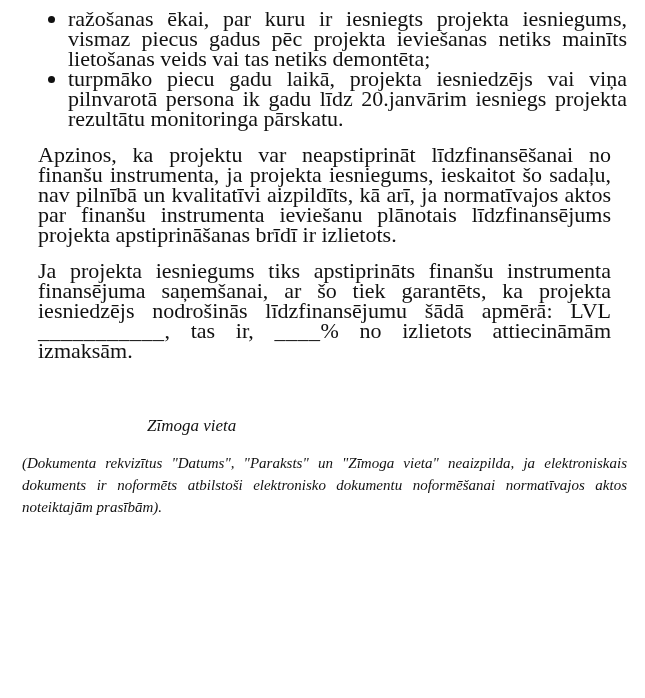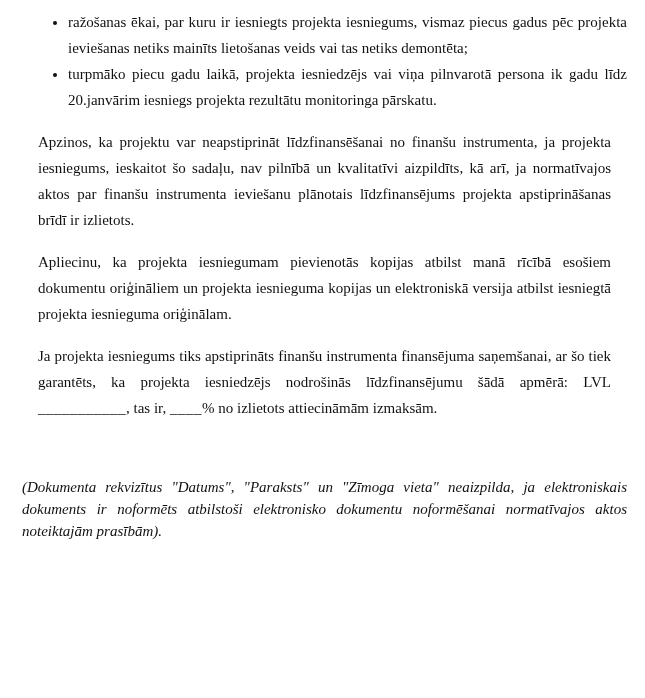--- a/index.html
+++ b/index.html
@@ -14,22 +14,22 @@
     font-family: "Liberation Serif", "DejaVu Serif", serif;
     color: #111111;
   }
   .page {
     box-sizing: border-box;
     width: 645px;
     height: 698px;
     padding: 9px 18px 0 22px;
   }
   .body-text {
-    font-size: 15px;
-    line-height: 26px;
+    font-size: 22px;
+    line-height: 20px;
     text-align: justify;
   }
   ul.bullet-list {
     margin: 0;
     padding: 0 0 0 46px;
     list-style: disc outside;
   }
   ul.bullet-list li {
     text-align: justify;
   }
@@ -71,22 +71,22 @@
 <div class="page">
 
   <ul class="bullet-list body-text">
     <li>ražošanas ēkai, par kuru ir iesniegts projekta iesniegums, vismaz piecus gadus pēc projekta ieviešanas netiks mainīts lietošanas veids vai tas netiks demontēta;</li>
     <li>turpmāko piecu gadu laikā, projekta iesniedzējs vai viņa pilnvarotā persona ik gadu līdz 20.janvārim iesniegs projekta rezultātu monitoringa pārskatu.</li>
   </ul>
 
   <p class="para para-first body-text">Apzinos, ka projektu var neapstiprināt līdzfinansēšanai no finanšu instrumenta, ja projekta iesniegums, ieskaitot šo sadaļu, nav pilnībā un kvalitatīvi aizpildīts, kā arī, ja normatīvajos aktos par finanšu instrumenta ieviešanu plānotais līdzfinansējums projekta apstiprināšanas brīdī ir izlietots.</p>
 
 
-  <p class="para body-text">Apliecinu, ka projekta iesniegumam pievienotās kopijas atbilst manā rīcībā esošiem dokumentu oriģināliem un projekta iesnieguma kopijas un elektroniskā versija atbilst iesniegtā projekta iesnieguma oriģinālam.</p>
 
   <p class="para para-guarantee body-text"><span>Ja projekta iesniegums tiks apstiprināts finanšu instrumenta finansējuma saņemšanai, ar šo tiek garantēts, ka projekta iesniedzējs nodrošinās līdzfinansējumu šādā apmērā: LVL </span><span class="blank">___________</span><span>, tas ir, </span><span class="blank">____</span><span>% no izlietots attiecināmām izmaksām.</span></p>
 
   <div class="signature-block">
+    <div>Zīmoga vieta</div>
   </div>
 
   <p class="footnote">(Dokumenta rekvizītus "Datums", "Paraksts" un "Zīmoga vieta" neaizpilda, ja elektroniskais dokuments ir noformēts atbilstoši elektronisko dokumentu noformēšanai normatīvajos aktos noteiktajām prasībām).</p>
 
 </div>
 
 </body></html>

